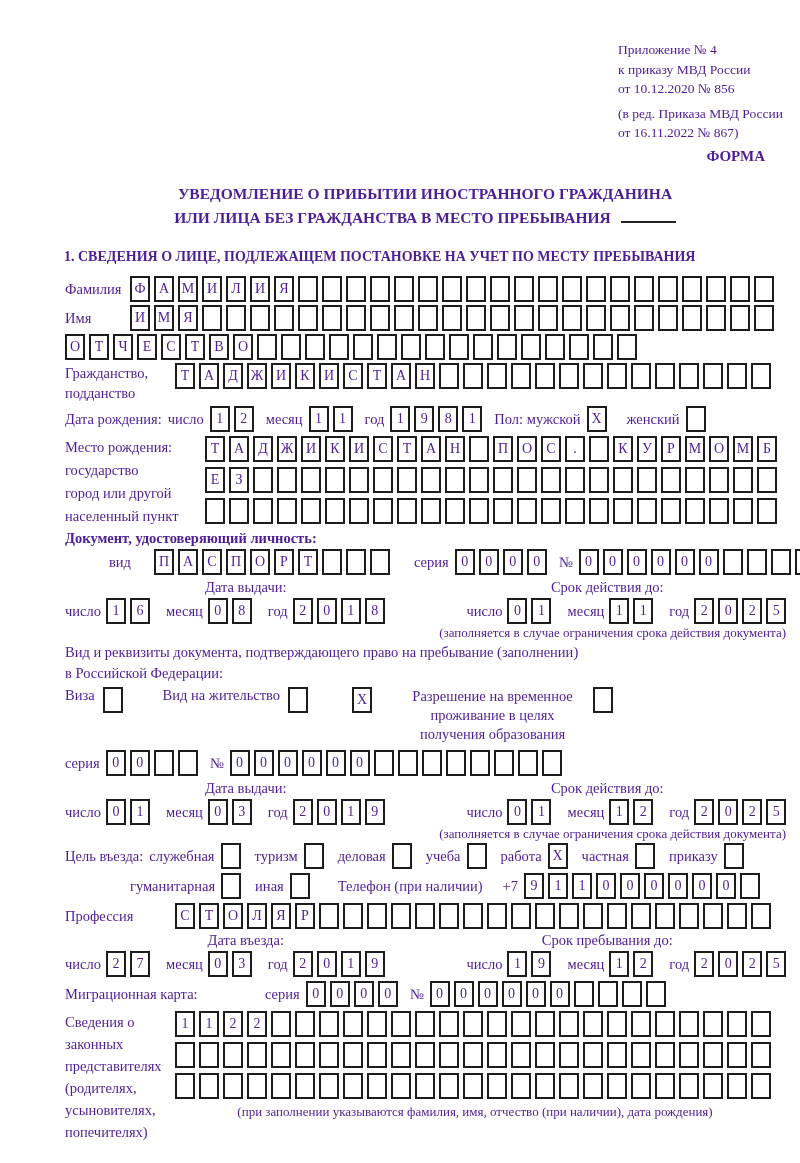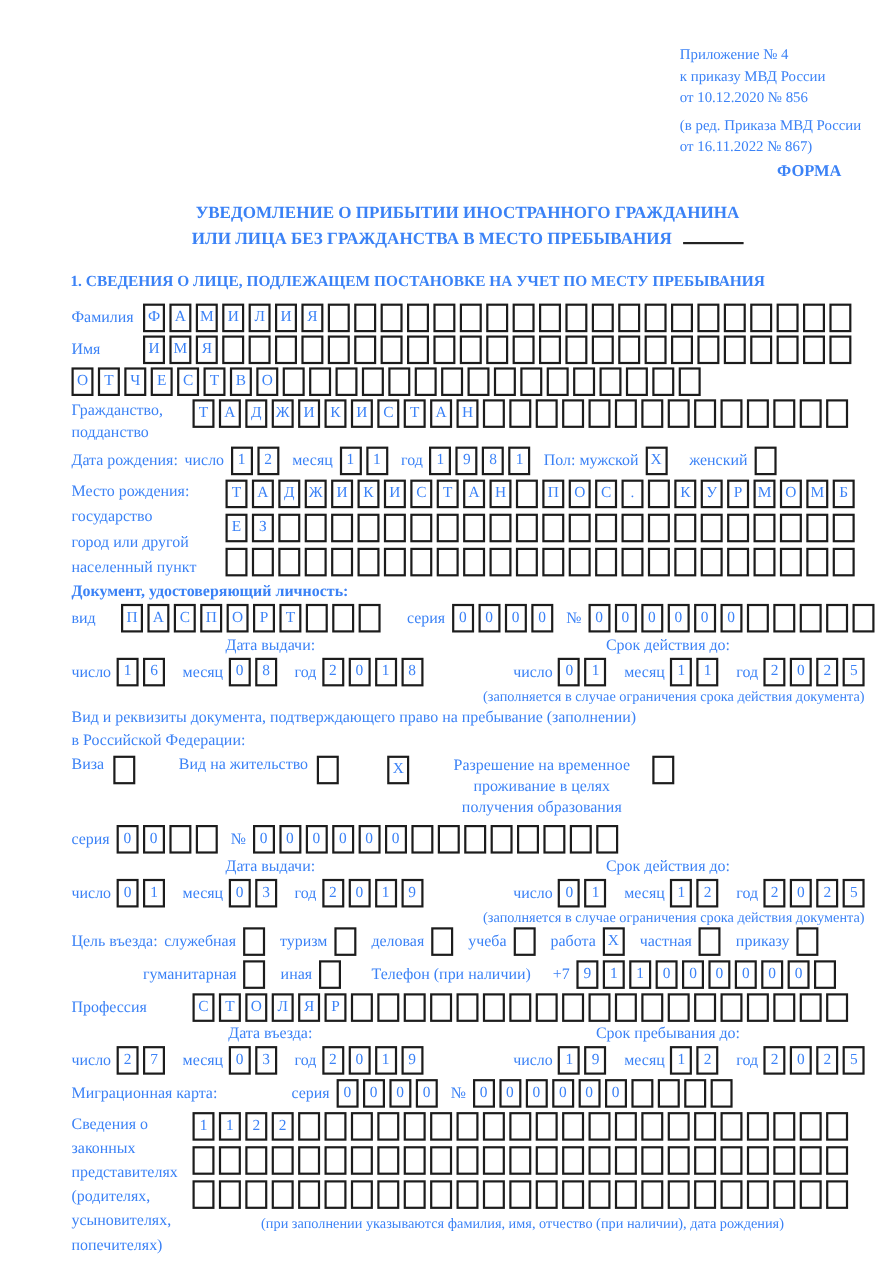--- a/index.html
+++ b/index.html
@@ -1,35 +1,35 @@
 <!DOCTYPE html>
 <html><head>
 <meta charset="utf-8">
 <style>
   * { box-sizing: border-box; }
   html,body { margin:0; padding:0; background:#fff; }
   .page {
     position:relative; width:800px; height:1163px; background:#fff;
-    font-family:"Liberation Serif","DejaVu Serif",serif; color:#3b82f6; overflow:hidden;
+    font-family:"Liberation Serif","DejaVu Serif",serif; color:#4c1d95; overflow:hidden;
   }
   .apx { position:absolute; top:40px; left:618px; font-size:13.5px; line-height:1.45; }
   .apx2 { margin-top:5px; }
   .forma { position:absolute; top:148px; right:35px; font-weight:bold; font-size:15px; }
   .title { position:absolute; top:182px; left:65px; right:15px; text-align:center;
            font-weight:bold; font-size:15.5px; line-height:1.55; }
   .blankline { display:inline-block; width:55px; border-bottom:2px solid #222; margin-left:10px; }
   .s1 { position:absolute; top:249px; left:64px; font-weight:bold; font-size:14px; white-space:nowrap; }
   .form { position:absolute; top:276px; left:65px; right:12px; }
 
   .row { display:flex; align-items:flex-start; margin-bottom:3px; }
   .inline { align-items:center; margin-bottom:4px; font-size:14.5px; }
   .lbl { flex:none; font-size:14.5px; line-height:26px; }
   .lbl2 { flex:none; font-size:14.5px; line-height:20px; }
   .lbl4 { flex:none; font-size:14.5px; line-height:23px; }
-  .w45 { width:45px; } .w65 { width:65px; } .w110 { width:110px; }
+  .w45 { width:45px;margin-left:44px; } .w65 { width:65px; } .w110 { width:110px; }
   .w140 { width:140px; } .w200 { width:200px; }
 
   .cells { display:flex; flex:none; }
   .cell, .cb {
     display:inline-block; flex:none; width:20px; height:26px;
     border:2px solid #1c1c1c; margin-right:4px; background:#fff;
     text-align:center; font-size:14px; line-height:22px;
   }
   .cb { margin-right:0; }
   .stack .cells { margin-bottom:5px; }

